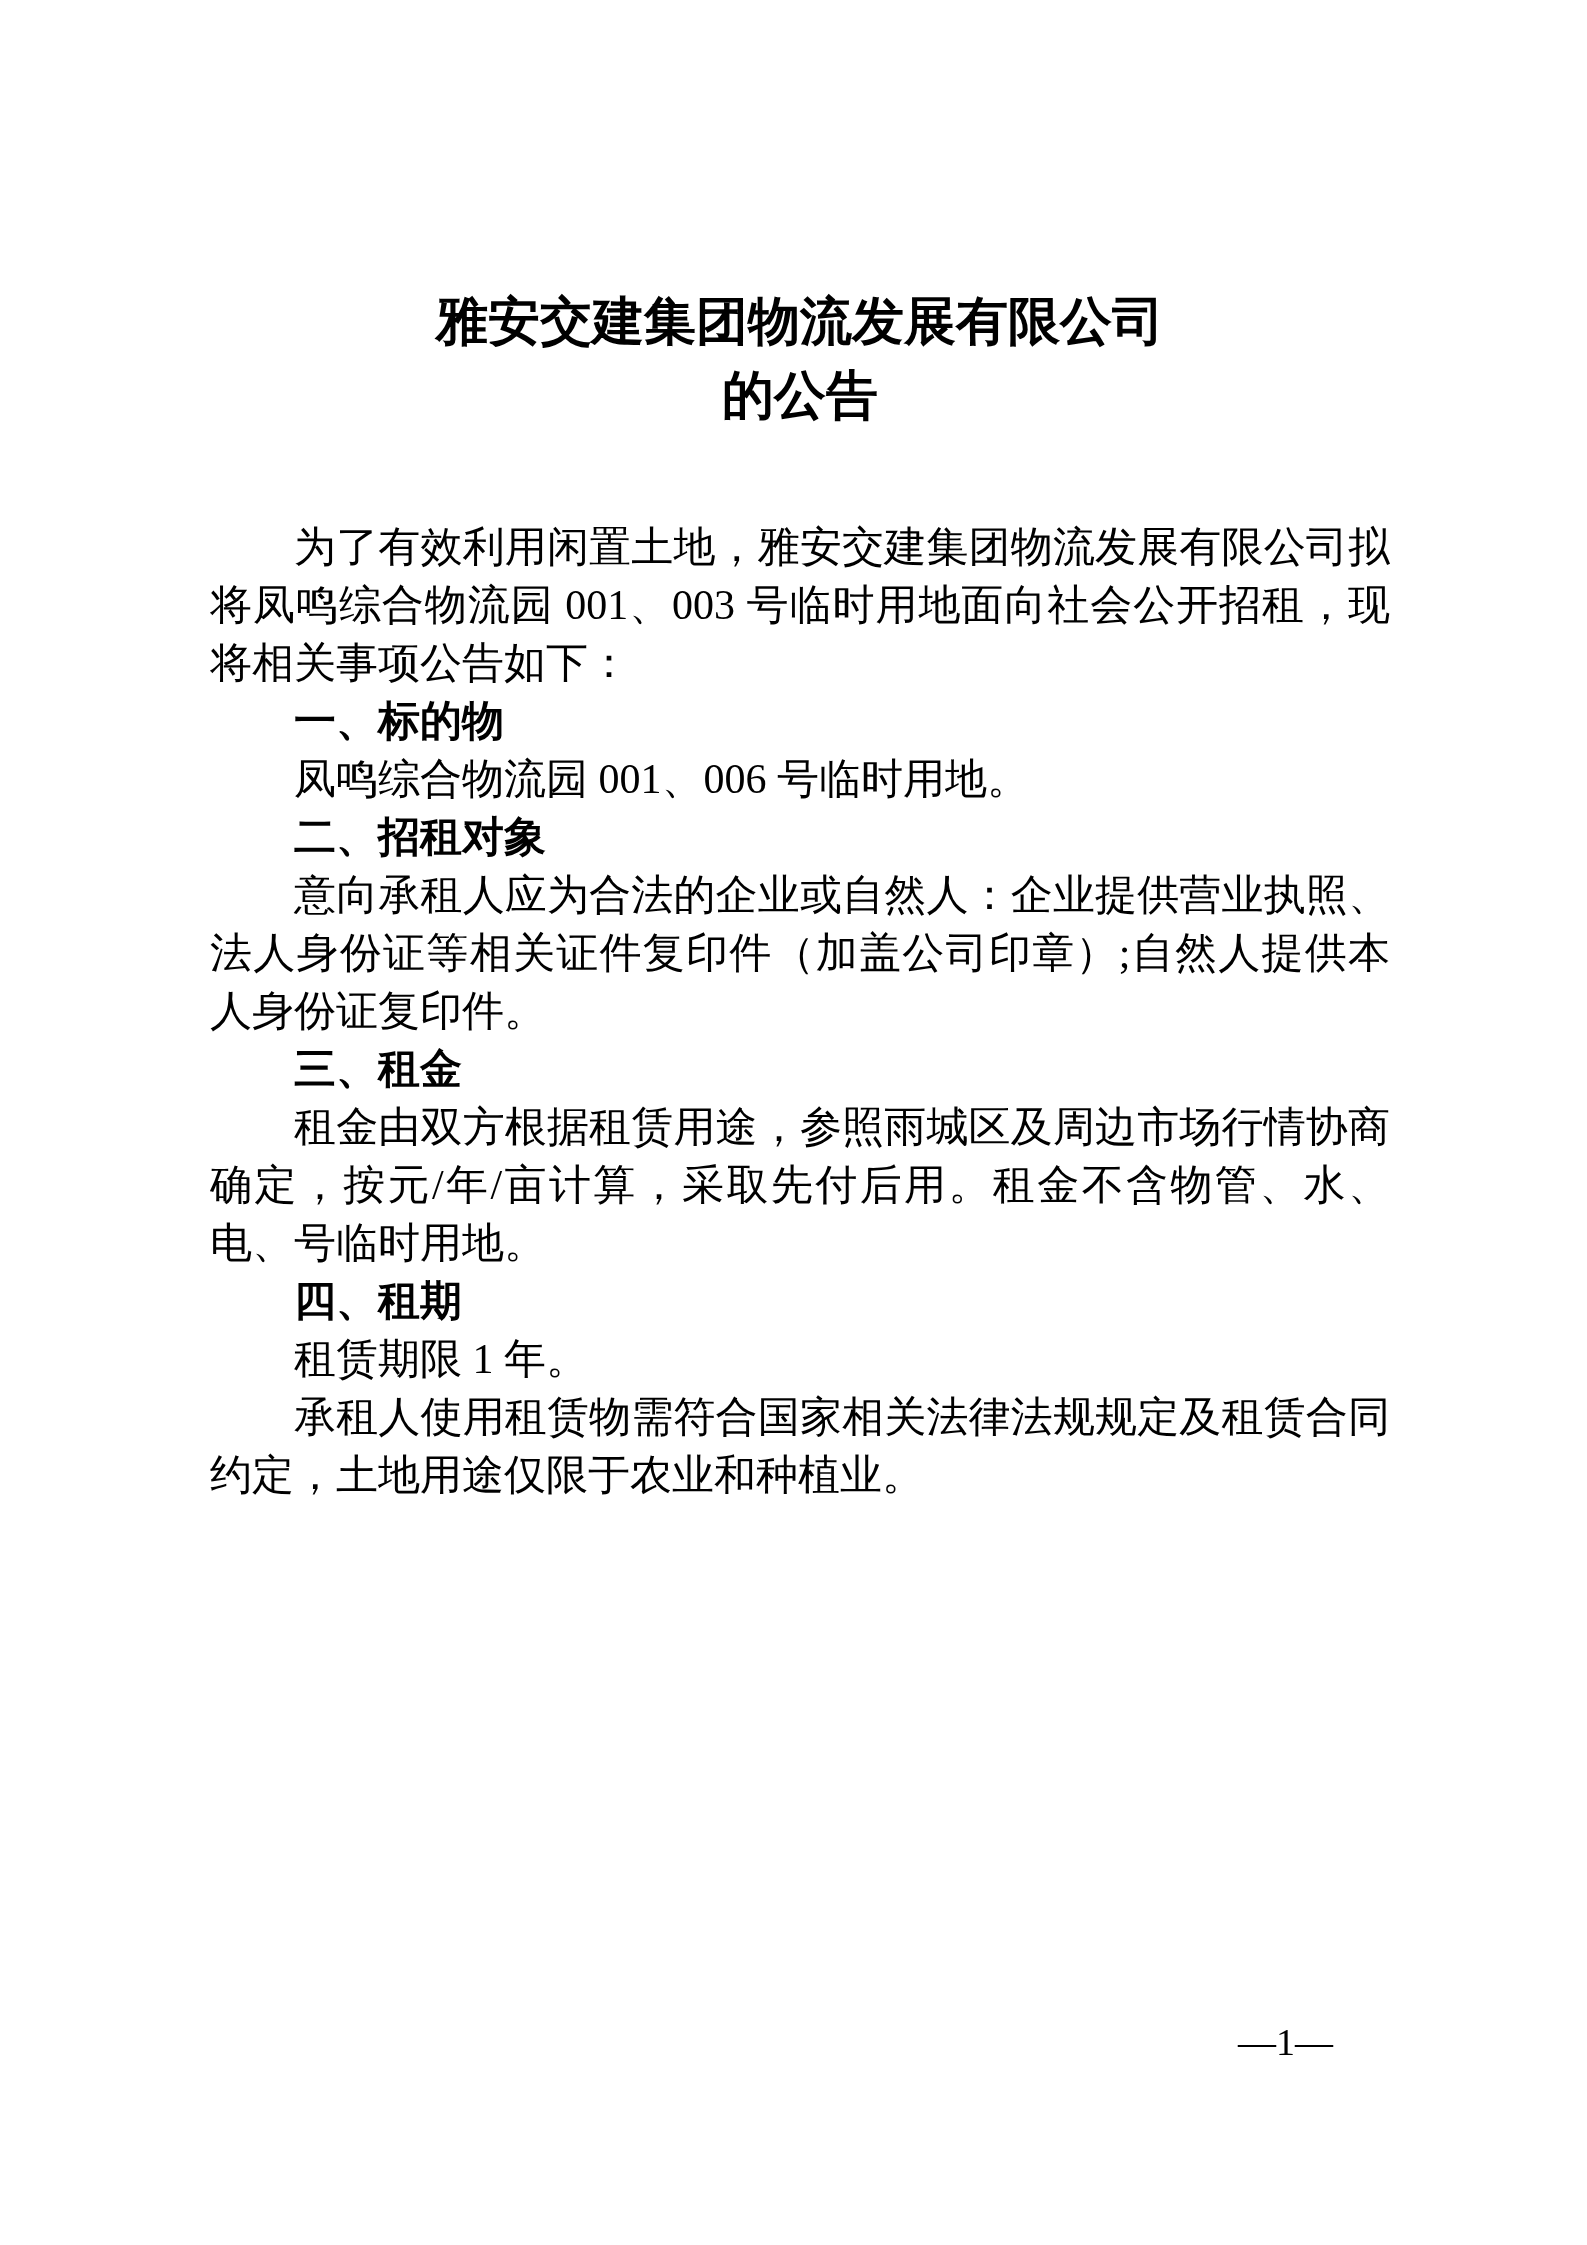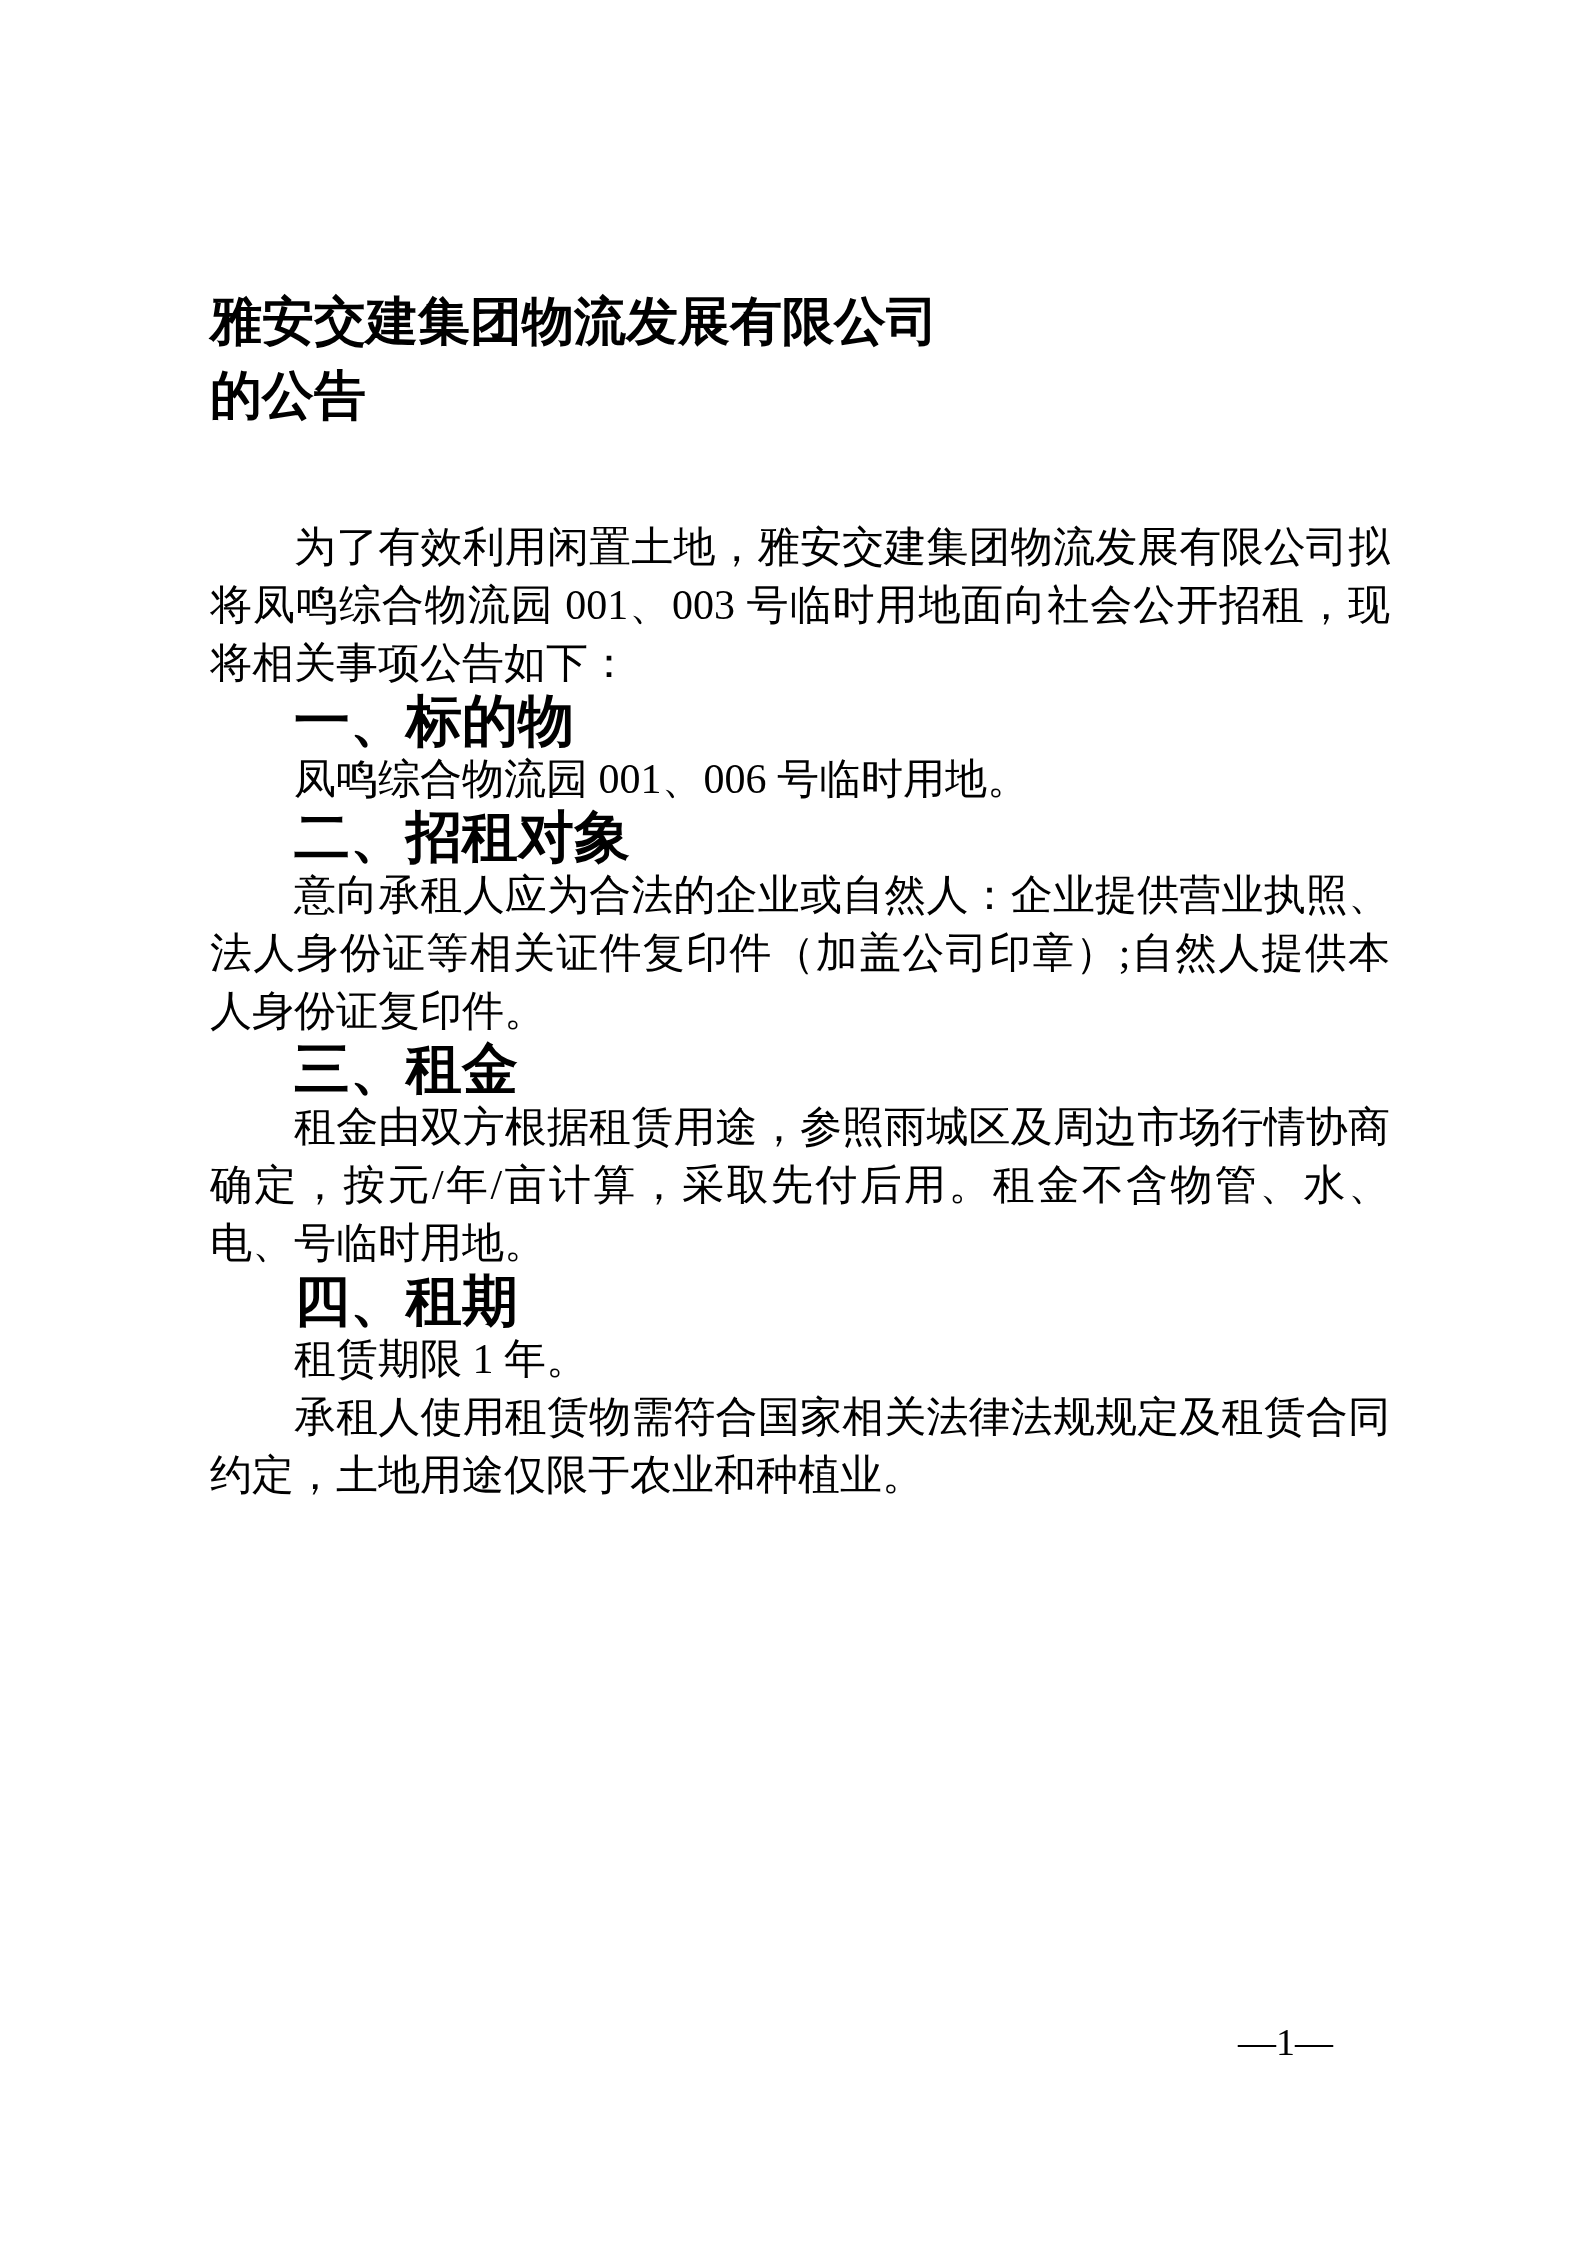--- a/index.html
+++ b/index.html
@@ -20,42 +20,42 @@
     position: absolute;
     left: 210px;
     top: 285px;
     width: 1180px;
   }
   .title {
     margin: 0;
     font-size: 52px;
     font-weight: bold;
     line-height: 74px;
-    text-align: left;
+    text-align: center;
     font-family: "Liberation Serif", "DejaVu Serif", serif;
   }
   .title-line {
     display: block;
     white-space: nowrap;
   }
   .doc-text {
     margin-top: 85px;
     font-size: 42px;
     line-height: 58px;
     text-align: justify;
     font-family: "Liberation Serif", "DejaVu Serif", serif;
   }
   .para {
     margin: 0;
     text-indent: 84px;
   }
   .sec-heading {
     margin: 0;
     text-indent: 84px;
-    font-size: 56px;
+    font-size: 42px;
     font-weight: bold;
     font-family: "Liberation Sans", "DejaVu Sans", sans-serif;
   }
   .page-number {
     position: absolute;
     top: 2018px;
     right: 254px;
     font-size: 38px;
     line-height: 48px;
     color: #000000;

